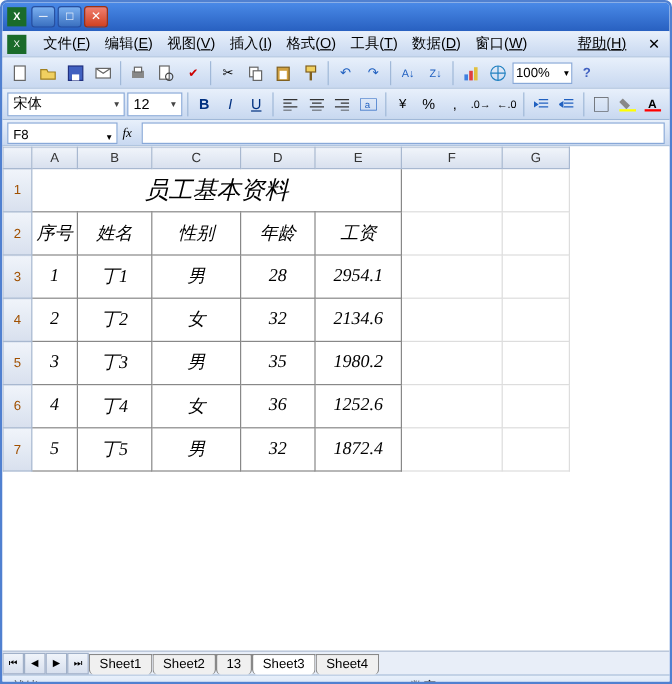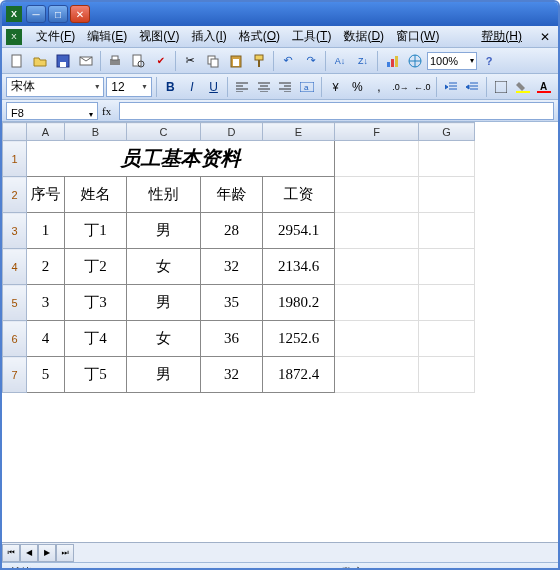--- a/index.html
+++ b/index.html
@@ -22,29 +22,29 @@
 .zoom { width: 50px; height: 18px; border: 1px solid #88a8d8; background: #fff; font-size: 11px; padding: 0 2px; display: flex; align-items: center; }
 .fmtbar { background: linear-gradient(#e8f0fb,#c8d8f0); height: 26px; display: flex; align-items: center; padding: 0 4px; gap: 2px; border-bottom: 1px solid #a0b8d8; font-size: 12px; }
 .combo { height: 20px; border: 1px solid #88a8d8; background: #fff; display: flex; align-items: center; padding: 0 4px; font-size: 12px; cursor: pointer; }
 .combo .arr { margin-left: auto; font-size: 8px; color: #444; }
 .fbtn { width: 22px; height: 20px; display: flex; align-items: center; justify-content: center; cursor: pointer; border: 1px solid transparent; }
 .fbtn.bold { font-weight: bold; color: #003080; }
 .fbtn.ital { font-style: italic; color: #003080; }
 .fbtn.und { text-decoration: underline; color: #003080; }
 .fxbar { background: linear-gradient(#e8f0fb,#c8d8f0); height: 22px; display: flex; align-items: center; padding: 0 4px; gap: 4px; border-bottom: 1px solid #a0b8d8; font-size: 11px; }
 .namebox { width: 92px; height: 18px; border: 1px solid #88a8d8; background: #fff; padding: 0 4px; display: flex; align-items: flex-end; }
-.fxlabel { font-family: serif; }
+.fxlabel { font-style: italic; font-family: serif; }
 .fxinput { flex: 1; height: 18px; border: 1px solid #88a8d8; background: #fff; margin-left: 4px; }
 .gridwrap { position: relative; height: 420px; overflow: hidden; background: #fff; }
 .grid { border-collapse: collapse; font-size: 12px; }
 .grid th { background: linear-gradient(#f0f4fa,#d8e0ee); border: 1px solid #a8b8d0; font-weight: normal; color: #333; font-size: 11px; }
 .grid th.rowh { width: 24px; height: 36px; color: #a05000; }
 .grid th.colh { height: 18px; }
-.grid td { border: 1px solid #888; text-align: center; height: 36px; background: #fff; }
-.grid .titlec { font-size: 20px; font-family: "KaiTi","楷体",serif; font-style: italic; font-weight: bold; }
+.grid td { border: 1px solid #888; text-align: center; height: 36px; background: #fff; font-style: italic; }
+.grid .titlec { font-size: 20px; font-family: "KaiTi","楷体",serif; font-style: italic; }
 .grid .hdr { font-family: "KaiTi","楷体",serif; font-size: 15px; }
 .grid .body { font-family: "KaiTi","楷体",serif; font-size: 15px; }
 .tipbox { position: absolute; left: 408px; top: 28px; width: 130px; border: 2px dotted #00a000; padding: 6px 4px; font-size: 13px; line-height: 1.5; color: #0030e0; background: #fff; }
 .tipbox .t1 { color: #e00000; font-family: "KaiTi","楷体"; text-align: center; font-style: italic; font-weight: bold; margin-bottom: 8px; }
 .tipbox .dia { color: #c040d0; }
 .watermark { position: absolute; left: 360px; top: 198px; font-size: 14px; color: #fff; text-shadow: 0 0 2px #888, 0 0 2px #888; font-family: Arial; }
 .sheetbar { height: 20px; display: flex; align-items: center; font-size: 11px; background: #e8eef8; border-top: 1px solid #a0b0c8; }
 .navbtn { width: 18px; height: 18px; border: 1px solid #a0b0c8; background: linear-gradient(#f0f4fa,#d8e0ee); display: flex; align-items: center; justify-content: center; cursor: pointer; font-size: 8px; }
 .tab { padding: 2px 8px; border: 1px solid #888; border-bottom: none; background: #f0f0f0; cursor: pointer; border-radius: 0 0 4px 4px; margin-top: 1px; }
 .tab.active { background: #fff; font-weight: normal; }
@@ -325,18 +325,25 @@
         </tr>
       </tbody>
     </table>
 </div>
 
 <div class="sheetbar">
   <div class="navbtn">⏮</div>
   <div class="navbtn">◀</div>
   <div class="navbtn">▶</div>
   <div class="navbtn">⏭</div>
+  <div id="tabs" style="display:flex">
+      <div class="tab">Sheet1</div>
+      <div class="tab">Sheet2</div>
+      <div class="tab">13</div>
+      <div class="tab active">Sheet3</div>
+      <div class="tab">Sheet4</div>
+    </div>
 </div>
 
 <div class="statusbar">
   <span>就绪</span>
   <span class="sright">数字</span>
 </div>
 
 </body></html>

